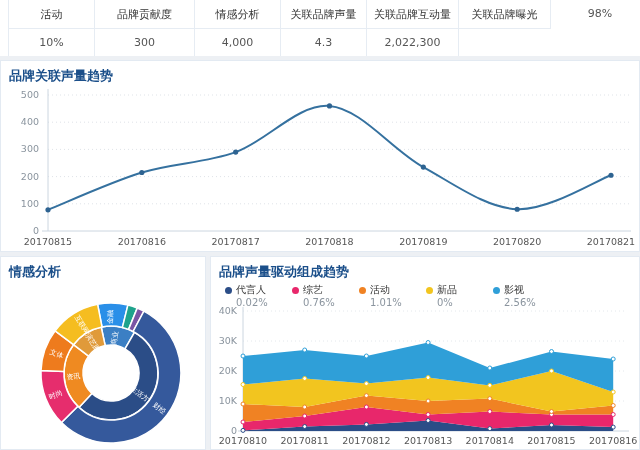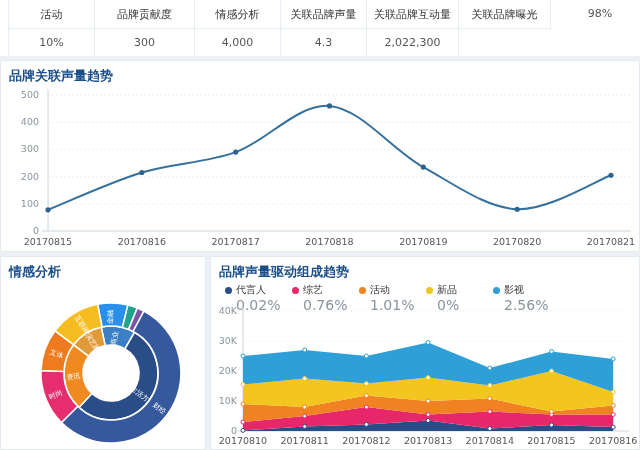--- a/index.html
+++ b/index.html
@@ -16,21 +16,21 @@
   .grid .cell { display:flex; align-items:center; justify-content:center; border-right:1px solid #e6ecf3; height:29px; color:#444; white-space:nowrap; overflow:hidden; }
   .grid .cell.hdr { border-bottom:1px solid #e6ecf3; color:#333; }
   .grid .cell.val { height:27px; color:#555; }
   .grid .cell:nth-child(7n) { border-right:none; }
   
   #legend { position:absolute; left:14px; top:26px; display:flex; }
   .lg-item { width:67px; cursor:pointer; }
   .lg-line { display:flex; align-items:center; }
   .lg-dot { width:7px; height:7px; border-radius:50%; margin-right:4px; flex:none; }
   .lg-label { font-size:10px; color:#333; }
-  .lg-pct { font-size:14px; color:#8a949e; margin-left:11px; }
+  .lg-pct { font-size:10px; color:#8a949e; margin-left:11px; }
   svg text { font-family:"DejaVu Sans","Liberation Sans",sans-serif; }
 </style>
 </head>
 <body>
 
 <div class="panel" id="table-panel">
   <div class="grid" id="kpi-grid">
       <div class="cell hdr">活动</div>
       <div class="cell hdr">品牌贡献度</div>
       <div class="cell hdr">情感分析</div>

